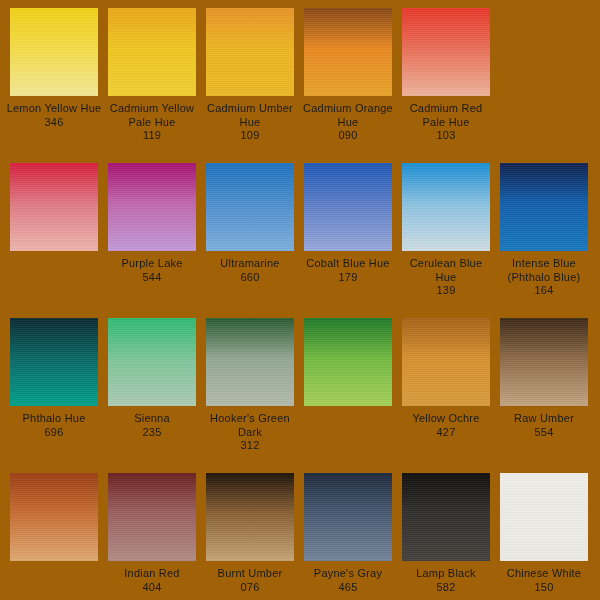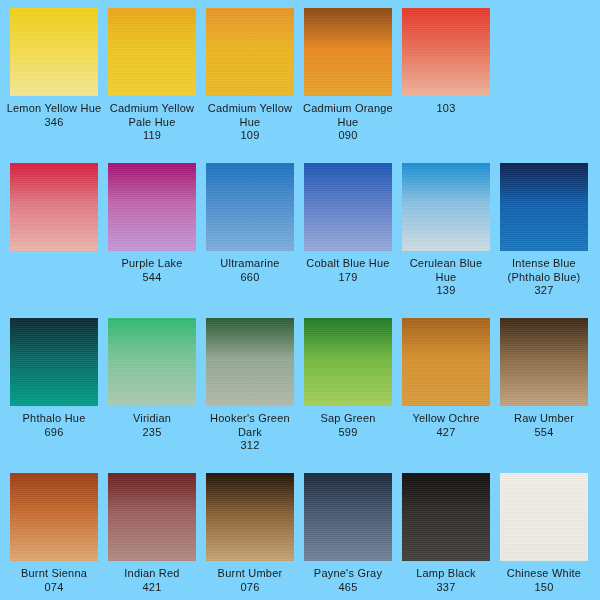--- a/index.html
+++ b/index.html
@@ -85,53 +85,54 @@
     white-space: normal;
   }
 
   .swatch-code {
     display: block;
   }
 </style>
 </head>
 <body>
 
-<div id="swatch-chart" style="background: #7dd3fc;">
+<div id="swatch-chart" style="background: #a16207;">
     <div class="swatch-row">
       <div class="swatch-cell">
         <div class="swatch-chip" style="background: linear-gradient(rgb(242, 209, 23) 0%, rgb(245, 221, 74) 46%, rgb(244, 232, 150) 100%);"></div>
         <div class="swatch-caption">
           <span class="swatch-name">Lemon Yellow Hue</span>
           <span class="swatch-code">346</span>
         </div>
       </div>
       <div class="swatch-cell">
         <div class="swatch-chip" style="background: linear-gradient(rgb(235, 168, 26) 0%, rgb(240, 199, 34) 46%, rgb(242, 207, 51) 100%);"></div>
         <div class="swatch-caption">
           <span class="swatch-name">Cadmium Yellow Pale Hue</span>
           <span class="swatch-code">119</span>
         </div>
       </div>
       <div class="swatch-cell">
         <div class="swatch-chip" style="background: linear-gradient(rgb(232, 150, 42) 0%, rgb(238, 182, 34) 46%, rgb(237, 185, 40) 100%);"></div>
         <div class="swatch-caption">
-          <span class="swatch-name">Cadmium Yellow Hue</span>
+          <span class="swatch-name">Cadmium Umber Hue</span>
           <span class="swatch-code">109</span>
         </div>
       </div>
       <div class="swatch-cell">
         <div class="swatch-chip" style="background: linear-gradient(rgb(138, 74, 24) 0%, rgb(234, 138, 35) 46%, rgb(232, 164, 44) 100%);"></div>
         <div class="swatch-caption">
           <span class="swatch-name">Cadmium Orange Hue</span>
           <span class="swatch-code">090</span>
         </div>
       </div>
       <div class="swatch-cell">
         <div class="swatch-chip" style="background: linear-gradient(rgb(232, 57, 43) 0%, rgb(234, 112, 89) 46%, rgb(240, 180, 156) 100%);"></div>
         <div class="swatch-caption">
+          <span class="swatch-name">Cadmium Red Pale Hue</span>
           <span class="swatch-code">103</span>
         </div>
       </div>
     </div>
     <div class="swatch-row">
       <div class="swatch-cell">
         <div class="swatch-chip" style="background: linear-gradient(rgb(216, 31, 62) 0%, rgb(224, 123, 133) 46%, rgb(238, 182, 173) 100%);"></div>
       </div>
       <div class="swatch-cell">
         <div class="swatch-chip" style="background: linear-gradient(rgb(168, 18, 114) 0%, rgb(193, 105, 174) 46%, rgb(196, 154, 216) 100%);"></div>
@@ -158,102 +159,94 @@
         <div class="swatch-chip" style="background: linear-gradient(rgb(27, 143, 212) 0%, rgb(140, 195, 226) 46%, rgb(207, 221, 227) 100%);"></div>
         <div class="swatch-caption">
           <span class="swatch-name">Cerulean Blue Hue</span>
           <span class="swatch-code">139</span>
         </div>
       </div>
       <div class="swatch-cell">
         <div class="swatch-chip" style="background: linear-gradient(rgb(16, 34, 79) 0%, rgb(20, 97, 174) 46%, rgb(26, 121, 189) 100%);"></div>
         <div class="swatch-caption">
           <span class="swatch-name">Intense Blue (Phthalo Blue)</span>
-          <span class="swatch-code">327</span>
+          <span class="swatch-code">164</span>
         </div>
       </div>
     </div>
     <div class="swatch-row">
       <div class="swatch-cell">
         <div class="swatch-chip" style="background: linear-gradient(rgb(11, 43, 51) 0%, rgb(10, 106, 102) 46%, rgb(4, 161, 139) 100%);"></div>
         <div class="swatch-caption">
           <span class="swatch-name">Phthalo Hue</span>
           <span class="swatch-code">696</span>
         </div>
       </div>
       <div class="swatch-cell">
         <div class="swatch-chip" style="background: linear-gradient(rgb(47, 187, 115) 0%, rgb(126, 198, 154) 46%, rgb(173, 203, 180) 100%);"></div>
         <div class="swatch-caption">
-          <span class="swatch-name">Viridian</span>
+          <span class="swatch-name">Sienna</span>
           <span class="swatch-code">235</span>
         </div>
       </div>
       <div class="swatch-cell">
         <div class="swatch-chip" style="background: linear-gradient(rgb(43, 92, 51) 0%, rgb(148, 168, 148) 46%, rgb(180, 188, 171) 100%);"></div>
         <div class="swatch-caption">
           <span class="swatch-name">Hooker's Green Dark</span>
           <span class="swatch-code">312</span>
         </div>
       </div>
       <div class="swatch-cell">
         <div class="swatch-chip" style="background: linear-gradient(rgb(31, 122, 42) 0%, rgb(116, 187, 66) 46%, rgb(166, 208, 90) 100%);"></div>
-        <div class="swatch-caption">
-          <span class="swatch-name">Sap Green</span>
-          <span class="swatch-code">599</span>
-        </div>
       </div>
       <div class="swatch-cell">
         <div class="swatch-chip" style="background: linear-gradient(rgb(167, 99, 26) 0%, rgb(216, 147, 49) 46%, rgb(217, 156, 60) 100%);"></div>
         <div class="swatch-caption">
           <span class="swatch-name">Yellow Ochre</span>
           <span class="swatch-code">427</span>
         </div>
       </div>
       <div class="swatch-cell">
         <div class="swatch-chip" style="background: linear-gradient(rgb(62, 42, 23) 0%, rgb(142, 108, 74) 46%, rgb(196, 165, 129) 100%);"></div>
         <div class="swatch-caption">
           <span class="swatch-name">Raw Umber</span>
           <span class="swatch-code">554</span>
         </div>
       </div>
     </div>
     <div class="swatch-row">
       <div class="swatch-cell">
         <div class="swatch-chip" style="background: linear-gradient(rgb(156, 63, 22) 0%, rgb(200, 111, 52) 46%, rgb(224, 169, 116) 100%);"></div>
-        <div class="swatch-caption">
-          <span class="swatch-name">Burnt Sienna</span>
-          <span class="swatch-code">074</span>
-        </div>
       </div>
       <div class="swatch-cell">
         <div class="swatch-chip" style="background: linear-gradient(rgb(107, 34, 32) 0%, rgb(156, 98, 97) 46%, rgb(179, 140, 134) 100%);"></div>
         <div class="swatch-caption">
           <span class="swatch-name">Indian Red</span>
-          <span class="swatch-code">421</span>
+          <span class="swatch-code">404</span>
         </div>
       </div>
       <div class="swatch-cell">
         <div class="swatch-chip" style="background: linear-gradient(rgb(32, 20, 9) 0%, rgb(138, 98, 54) 46%, rgb(199, 166, 119) 100%);"></div>
         <div class="swatch-caption">
           <span class="swatch-name">Burnt Umber</span>
           <span class="swatch-code">076</span>
         </div>
       </div>
       <div class="swatch-cell">
         <div class="swatch-chip" style="background: linear-gradient(rgb(29, 42, 60) 0%, rgb(74, 91, 114) 46%, rgb(118, 133, 154) 100%);"></div>
         <div class="swatch-caption">
           <span class="swatch-name">Payne's Gray</span>
           <span class="swatch-code">465</span>
         </div>
       </div>
       <div class="swatch-cell">
         <div class="swatch-chip" style="background: linear-gradient(rgb(19, 17, 15) 0%, rgb(51, 49, 46) 46%, rgb(69, 66, 62) 100%);"></div>
         <div class="swatch-caption">
           <span class="swatch-name">Lamp Black</span>
-          <span class="swatch-code">337</span>
+          <span class="swatch-code">582</span>
         </div>
       </div>
       <div class="swatch-cell">
         <div class="swatch-chip" style="background: linear-gradient(rgb(239, 238, 232) 0%, rgb(238, 236, 230) 46%, rgb(236, 235, 228) 100%);"></div>
         <div class="swatch-caption">
           <span class="swatch-name">Chinese White</span>
           <span class="swatch-code">150</span>
         </div>
       </div>
     </div>

